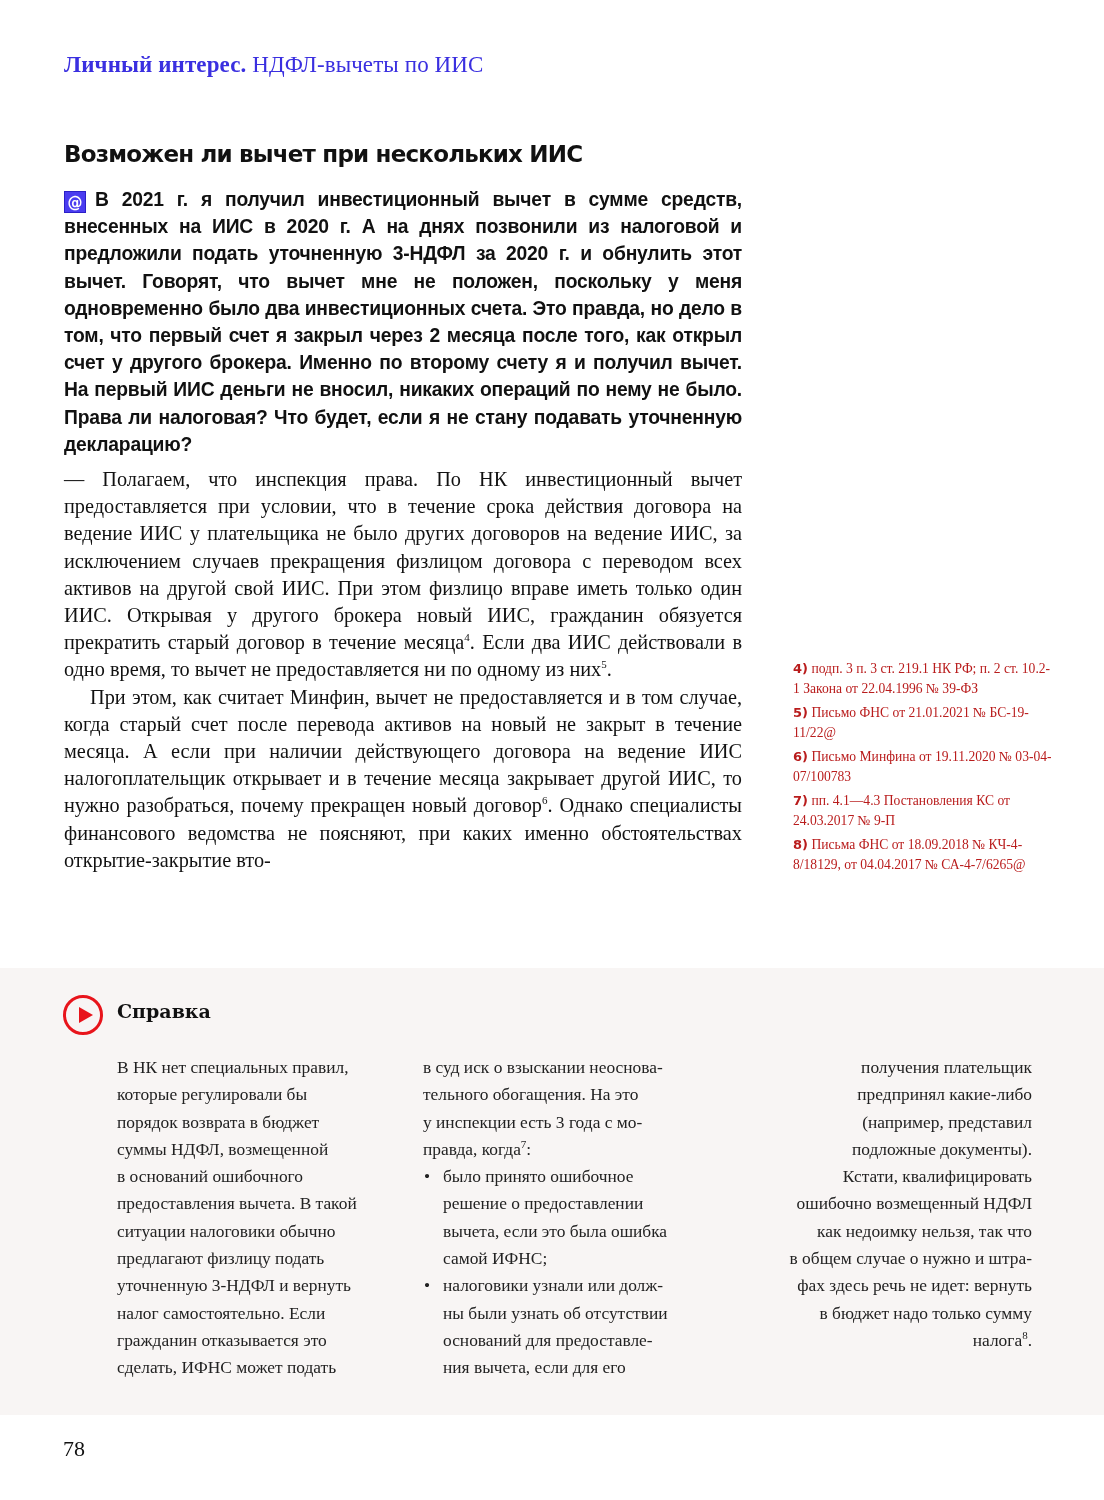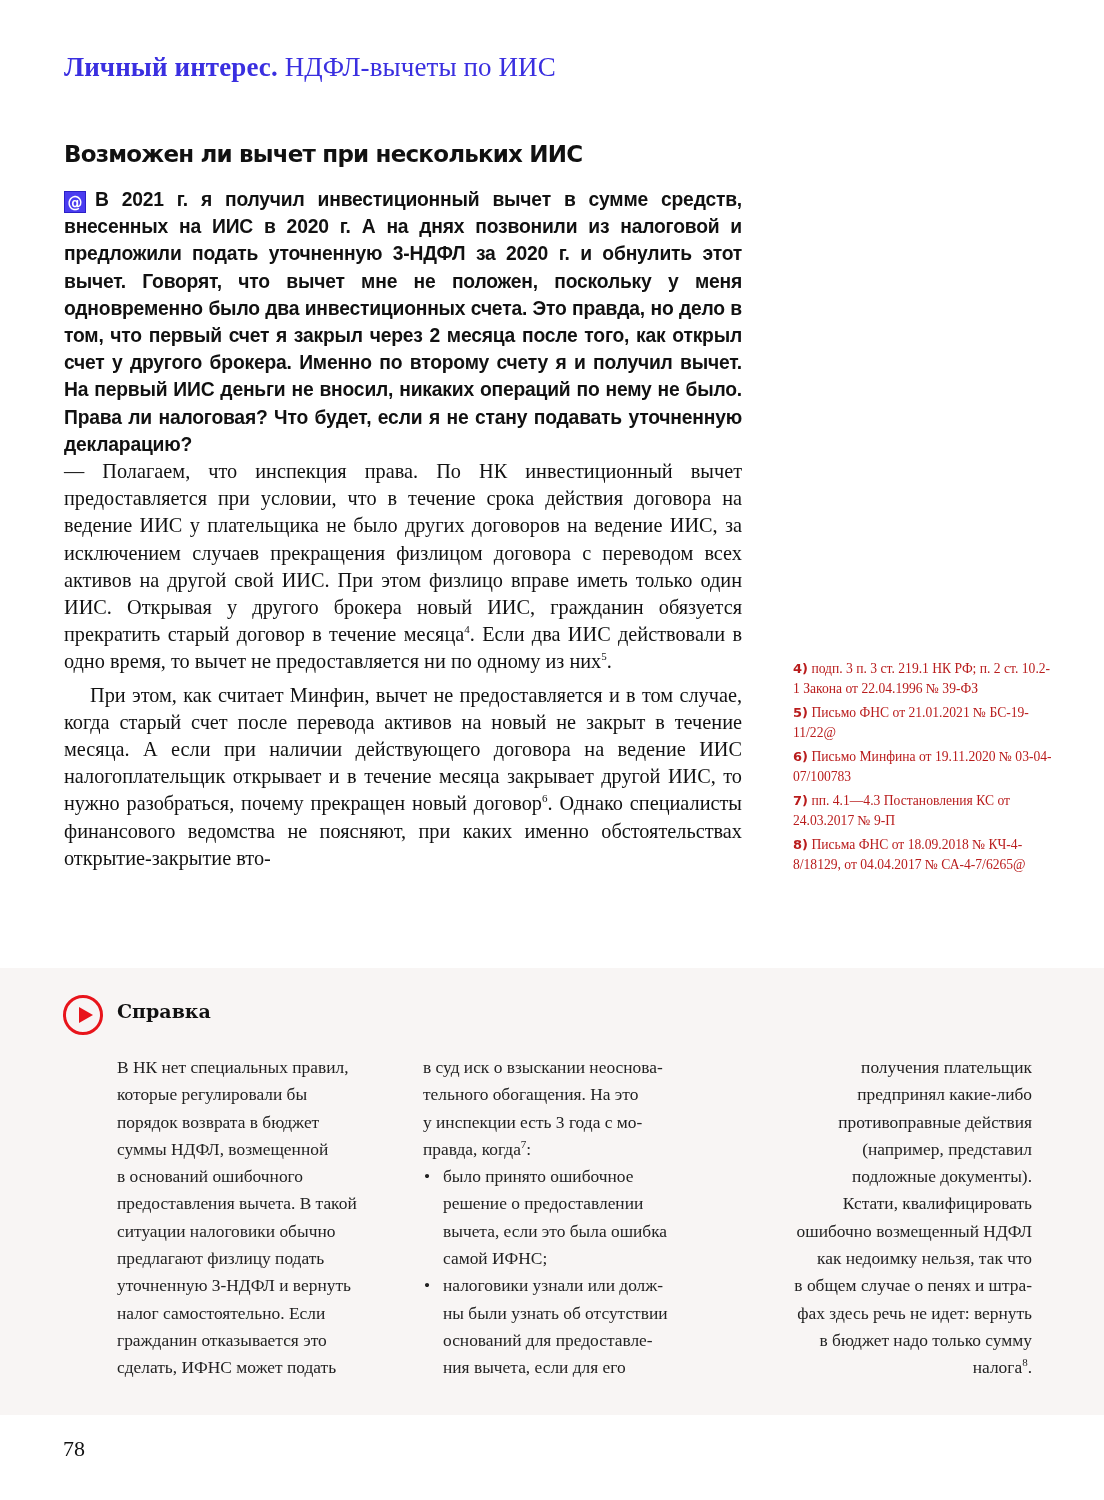--- a/index.html
+++ b/index.html
@@ -1,28 +1,28 @@
 <!DOCTYPE html>
 <html><head>
 <meta charset="utf-8">
 <style>
   * { box-sizing: border-box; margin: 0; padding: 0; }
   html, body { width: 1104px; height: 1500px; background: #ffffff; overflow: hidden; }
   body { position: relative; font-family: "Liberation Serif", "DejaVu Serif", serif; color: #111; }
 
-  .running-head { position: absolute; left: 64px; top: 52px; font-size: 27px; color: #3a2fe0; letter-spacing: 0.1px; }
+  .running-head { position: absolute; left: 64px; top: 52px; font-size: 23px; color: #3a2fe0; letter-spacing: 0.1px; }
   .running-head .rh-bold { font-weight: bold; }
 
   .article-title { position: absolute; left: 64px; top: 141px; font-family: "DejaVu Sans", sans-serif; font-weight: bold; font-size: 23px; letter-spacing: -0.8px; color: #111; }
 
   .main-col { position: absolute; left: 64px; top: 186px; width: 678px; font-size: 20.3px; line-height: 27.2px; text-align: justify; }
   .question { font-family: "Liberation Sans", sans-serif; font-weight: bold; font-size: 19.3px; letter-spacing: -0.2px; }
   .at-badge { display: inline-block; width: 22px; height: 22px; background: #4a3cf0; color: #fff; font-family: "DejaVu Sans", sans-serif; font-size: 15px; line-height: 22px; text-align: center; vertical-align: -2px; margin-right: 9px; border: 1px solid #2b1fc8; }
-  .answer { margin-top: 0; }
-  .para2 { text-indent: 26px; margin-top: 6px; }
+  .answer { margin-top: 8px; }
+  .para2 { text-indent: 26px; }
   sup { font-size: 11px; line-height: 0; vertical-align: super; }
 
   .footnotes { position: absolute; left: 793px; top: 659px; width: 260px; font-size: 13.6px; line-height: 20px; color: #b91c1c; }
   .footnote { margin-bottom: 4px; }
   .fn-num { font-family: "DejaVu Sans", sans-serif; font-weight: bold; font-size: 13px; }
 
   .sidebar { position: absolute; left: 0; top: 968px; width: 1104px; height: 447px; background: #f8f5f4; }
   .sidebar-edge { position: absolute; left: 0; top: -4px; width: 1104px; height: 8px; background: radial-gradient(circle at 4px 0px, #ffffff 3px, transparent 3.5px) 0 0/8px 8px repeat-x; }
   .play-icon { position: absolute; left: 63px; top: 995px; width: 40px; height: 40px; border: 3.5px solid #e8141b; border-radius: 50%; }
   .play-icon::after { content: ""; position: absolute; left: 13px; top: 9px; border-left: 14px solid #e8141b; border-top: 8px solid transparent; border-bottom: 8px solid transparent; }
@@ -100,26 +100,25 @@
     <span class="sb-text-line">ны были узнать об отсутствии</span>
     <span class="sb-text-line">оснований для предоставле-</span>
     <span class="sb-text-line">ния вычета, если для его</span>
   </div>
 </div>
 
 <div class="sb-col sb-col3">
   <div class="indent">
     <span class="sb-text-line">получения плательщик</span>
     <span class="sb-text-line">предпринял какие-либо</span>
-    <span class="sb-text-line">противоправные действия</span>
     <span class="sb-text-line">(например, представил</span>
     <span class="sb-text-line">подложные документы).</span>
   </div>
   <span class="sb-text-line">Кстати, квалифицировать</span>
   <span class="sb-text-line">ошибочно возмещенный НДФЛ</span>
   <span class="sb-text-line">как недоимку нельзя, так что</span>
-  <span class="sb-text-line">в общем случае о пенях и штра-</span>
+  <span class="sb-text-line">в общем случае о нужно и штра-</span>
   <span class="sb-text-line">фах здесь речь не идет: вернуть</span>
   <span class="sb-text-line">в бюджет надо только сумму</span>
   <span class="sb-text-line"><span>налога</span><sup>8</sup><span>.</span></span>
 </div>
 
 <div class="page-number">78</div>
 
 </body></html>

